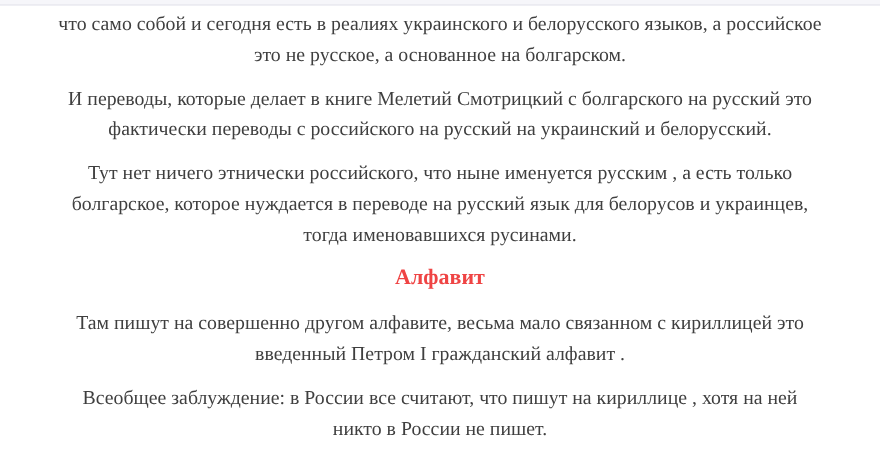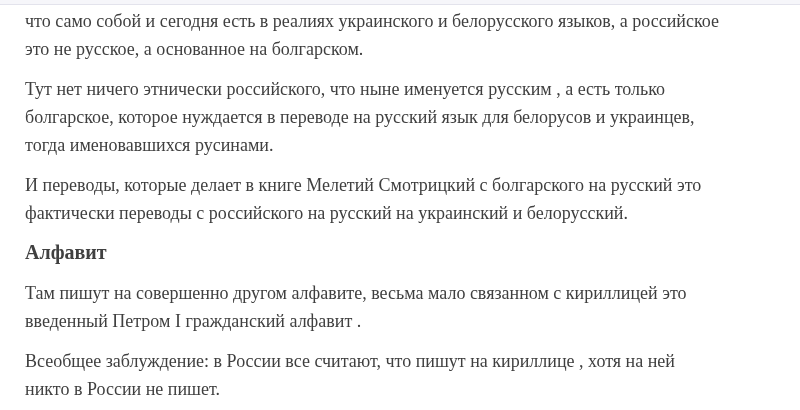--- a/index.html
+++ b/index.html
@@ -16,46 +16,46 @@
   .cutoff-strip {
     height: 4px;
     background: #f6f6fa;
     border-bottom: 1px solid #e3e3ec;
   }
   .article-body {
     padding: 2px 25px 0 25px;
     color: #3f3f3f;
     font-size: 18px;
     line-height: 28px;
-    text-align: left;
+    text-align: center;
   }
   .article-body p {
     margin: 0 0 12px 0;
     white-space: pre-line;
   }
   .article-body h3 {
     font-size: 20px;
     line-height: 26px;
     font-weight: bold;
-    color: #404040;
+    color: #ef4444;
     margin: 12px 0 14px 0;
   }
 </style>
 </head>
 <body>
 
 <div class="page">
   <div class="cutoff-strip"></div>
   <div class="article-body">
     <p>что само собой и сегодня есть в реалиях украинского и белорусского языков, а российское
 это не русское, а основанное на болгарском.</p>
+    <p>И переводы, которые делает в книге Мелетий Смотрицкий с болгарского на русский это
+фактически переводы с российского на русский на украинский и белорусский.</p>
     <p>Тут нет ничего этнически российского, что ныне именуется русским , а есть только
 болгарское, которое нуждается в переводе на русский язык для белорусов и украинцев,
 тогда именовавшихся русинами.</p>
-    <p>И переводы, которые делает в книге Мелетий Смотрицкий с болгарского на русский это
-фактически переводы с российского на русский на украинский и белорусский.</p>
     <h3>Алфавит</h3>
     <p>Там пишут на совершенно другом алфавите, весьма мало связанном с кириллицей это
 введенный Петром I гражданский алфавит .</p>
     <p>Всеобщее заблуждение: в России все считают, что пишут на кириллице , хотя на ней
 никто в России не пишет.</p>
   </div>
 </div>
 
 </body></html>

